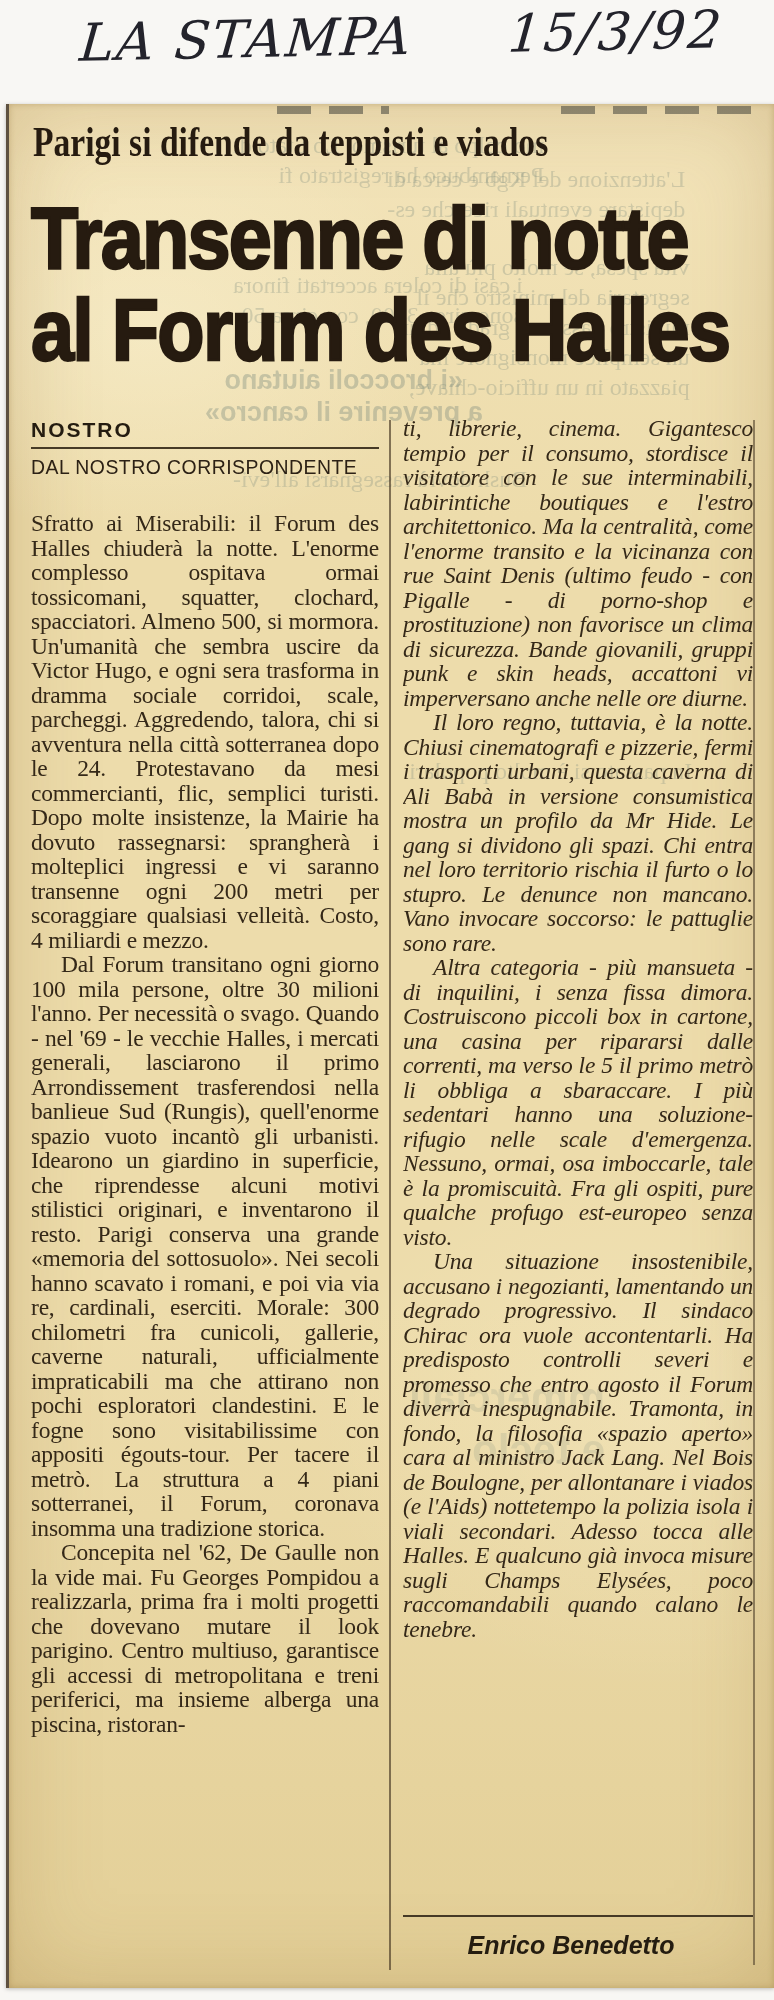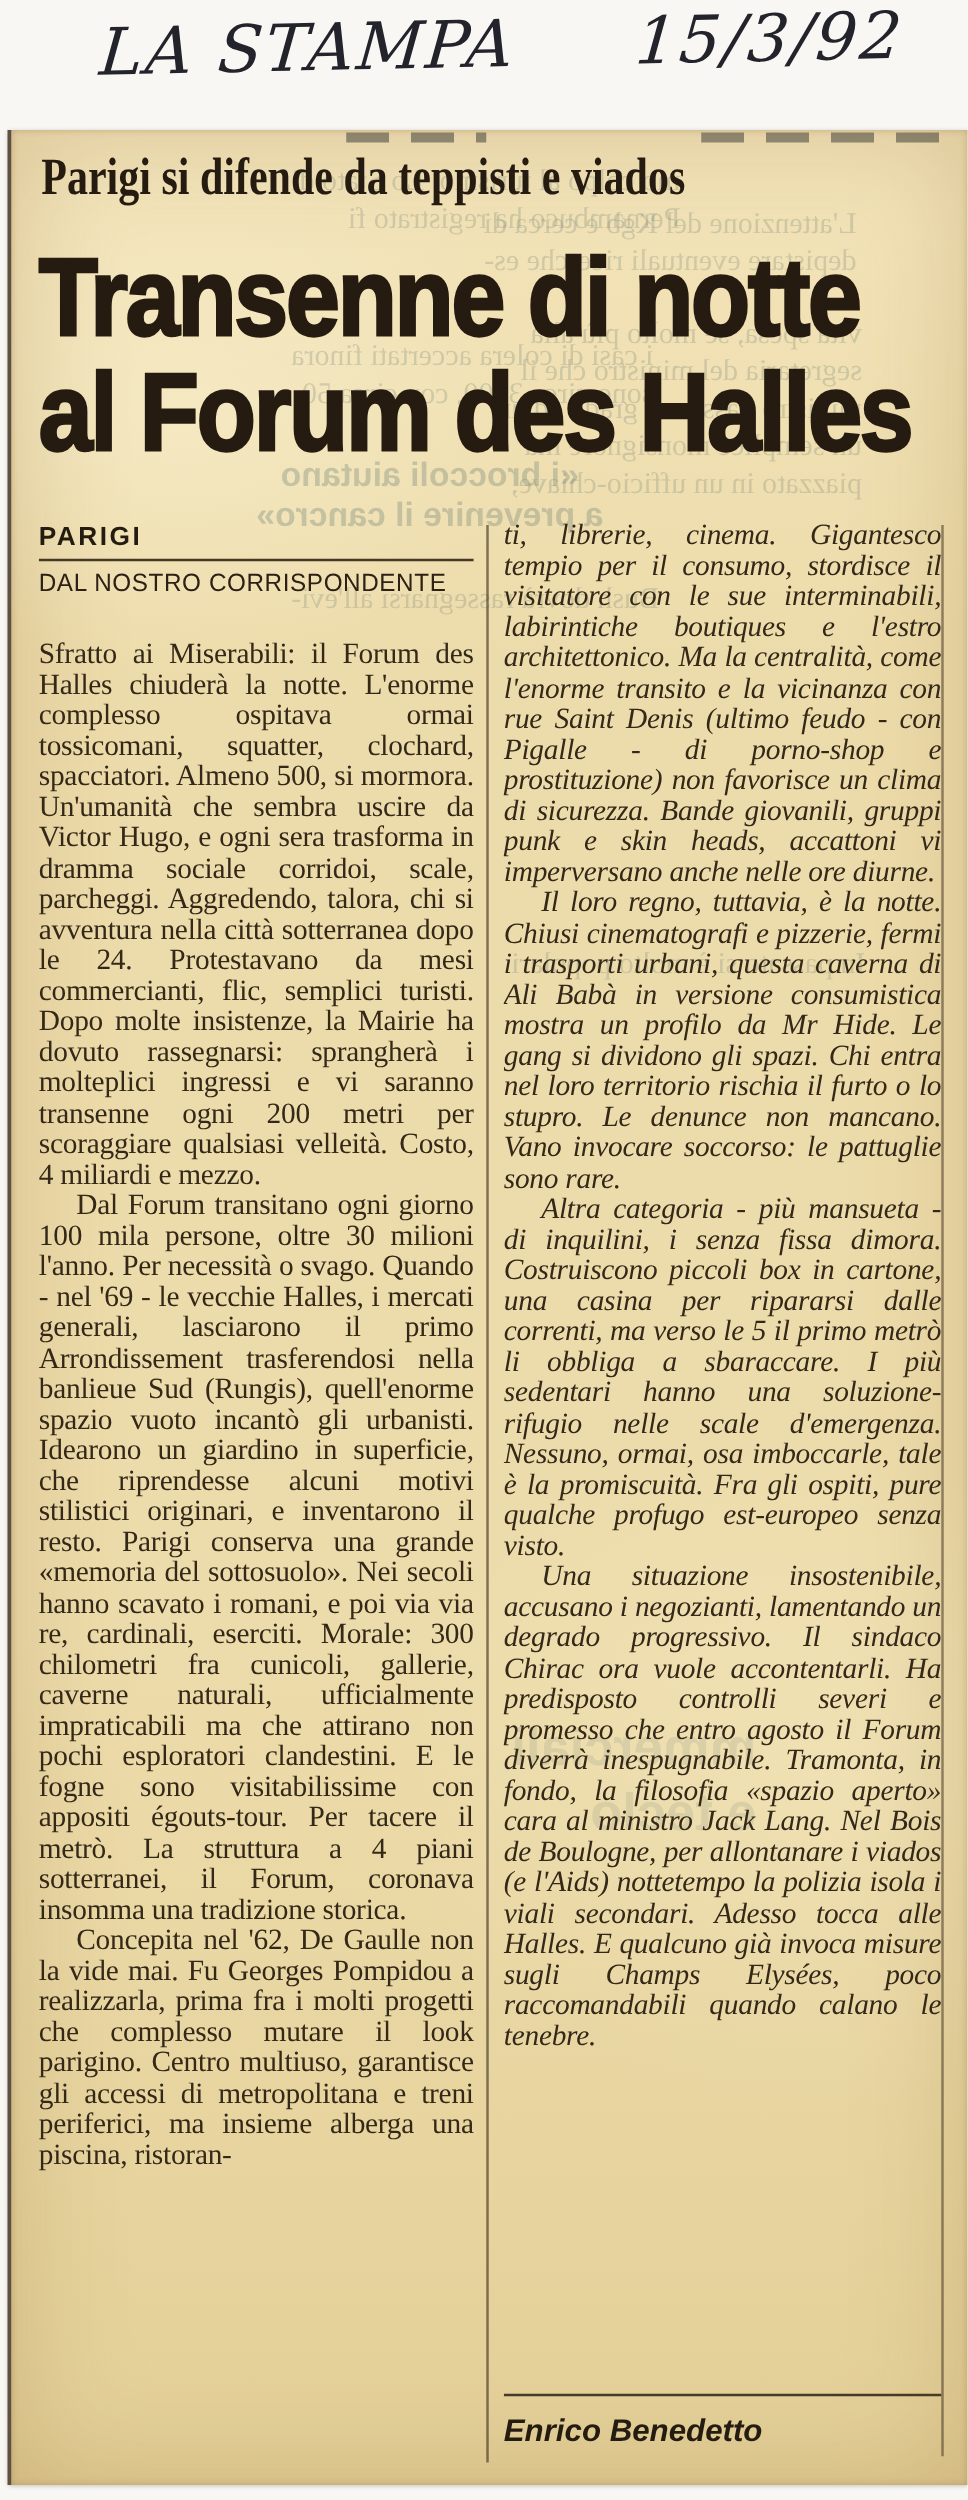--- a/index.html
+++ b/index.html
@@ -134,21 +134,21 @@
     line-height:24.5px;
     letter-spacing:-.2px;
     text-align:justify;
     color:var(--ink);
     text-indent:0;
   }
   .body-text p.indent{text-indent:30px;}
   .byline-block{position:absolute;left:0;right:8px;bottom:16px;}
   .byline-rule{border:none;border-top:2px solid var(--rule_ink);margin-bottom:14px;}
   .byline{
-    text-align:left;
+    text-align:center;
     font-family:"Liberation Sans", sans-serif;
     font-weight:bold;
     font-size:25px;
     color:#241c10;
     padding-right:14px;
   }
 </style>
 </head>
 <body>
 
@@ -187,26 +187,26 @@
     <h1 class="headline">
       <div>Transenne di notte</div>
       <div>al Forum des Halles</div>
     </h1>
 
     <div class="right-rule"></div>
 
     <div class="columns">
 
       <div class="col-left body-text">
-        <div class="dateline">PARIGI</div>
+        <div class="dateline">NOSTRO</div>
         <hr class="dateline-rule">
         <div class="correspondent">DAL NOSTRO CORRISPONDENTE</div>
         <p>Sfratto ai Miserabili: il Forum des Halles chiuderà la notte. L'enorme complesso ospitava ormai tossicomani, squatter, clochard, spacciatori. Almeno 500, si mormora. Un'umanità che sembra uscire da Victor Hugo, e ogni sera trasforma in dramma sociale corridoi, scale, parcheggi. Aggredendo, talora, chi si avventura nella città sotterranea dopo le 24. Protestavano da mesi commercianti, flic, semplici turisti. Dopo molte insistenze, la Mairie ha dovuto rassegnarsi: sprangherà i molteplici ingressi e vi saranno transenne ogni 200 metri per scoraggiare qualsiasi velleità. Costo, 4 miliardi e mezzo.</p>
         <p class="indent">Dal Forum transitano ogni giorno 100 mila persone, oltre 30 milioni l'anno. Per necessità o svago. Quando - nel '69 - le vecchie Halles, i mercati generali, lasciarono il primo Arrondissement trasferendosi nella banlieue Sud (Rungis), quell'enorme spazio vuoto incantò gli urbanisti. Idearono un giardino in superficie, che riprendesse alcuni motivi stilistici originari, e inventarono il resto. Parigi conserva una grande «memoria del sottosuolo». Nei secoli hanno scavato i romani, e poi via via re, cardinali, eserciti. Morale: 300 chilometri fra cunicoli, gallerie, caverne naturali, ufficialmente impraticabili ma che attirano non pochi esploratori clandestini. E le fogne sono visitabilissime con appositi égouts-tour. Per tacere il metrò. La struttura a 4 piani sotterranei, il Forum, coronava insomma una tradizione storica.</p>
-        <p class="indent">Concepita nel '62, De Gaulle non la vide mai. Fu Georges Pompidou a realizzarla, prima fra i molti progetti che complesso mutare il look parigino. Centro multiuso, garantisce gli accessi di metropolitana e treni periferici, ma insieme alberga una piscina, ristoran-</p>
+        <p class="indent">Concepita nel '62, De Gaulle non la vide mai. Fu Georges Pompidou a realizzarla, prima fra i molti progetti che dovevano mutare il look parigino. Centro multiuso, garantisce gli accessi di metropolitana e treni periferici, ma insieme alberga una piscina, ristoran-</p>
       </div>
 
       <div class="divider"></div>
 
       <div class="col-right body-text">
         <p>ti, librerie, cinema. Gigantesco tempio per il consumo, stordisce il visitatore con le sue interminabili, labirintiche boutiques e l'estro architettonico. Ma la centralità, come l'enorme transito e la vicinanza con rue Saint Denis (ultimo feudo - con Pigalle - di porno-shop e prostituzione) non favorisce un clima di sicurezza. Bande giovanili, gruppi punk e skin heads, accattoni vi imperversano anche nelle ore diurne.</p>
         <p class="indent">Il loro regno, tuttavia, è la notte. Chiusi cinematografi e pizzerie, fermi i trasporti urbani, questa caverna di Ali Babà in versione consumistica mostra un profilo da Mr Hide. Le gang si dividono gli spazi. Chi entra nel loro territorio rischia il furto o lo stupro. Le denunce non mancano. Vano invocare soccorso: le pattuglie sono rare.</p>
         <p class="indent">Altra categoria - più mansueta - di inquilini, i senza fissa dimora. Costruiscono piccoli box in cartone, una casina per ripararsi dalle correnti, ma verso le 5 il primo metrò li obbliga a sbaraccare. I più sedentari hanno una soluzione-rifugio nelle scale d'emergenza. Nessuno, ormai, osa imboccarle, tale è la promiscuità. Fra gli ospiti, pure qualche profugo est-europeo senza visto.</p>
         <p class="indent">Una situazione insostenibile, accusano i negozianti, lamentando un degrado progressivo. Il sindaco Chirac ora vuole accontentarli. Ha predisposto controlli severi e promesso che entro agosto il Forum diverrà inespugnabile. Tramonta, in fondo, la filosofia «spazio aperto» cara al ministro Jack Lang. Nel Bois de Boulogne, per allontanare i viados (e l'Aids) nottetempo la polizia isola i viali secondari. Adesso tocca alle Halles. E qualcuno già invoca misure sugli Champs Elysées, poco raccomandabili quando calano le tenebre.</p>
         <div class="byline-block">

